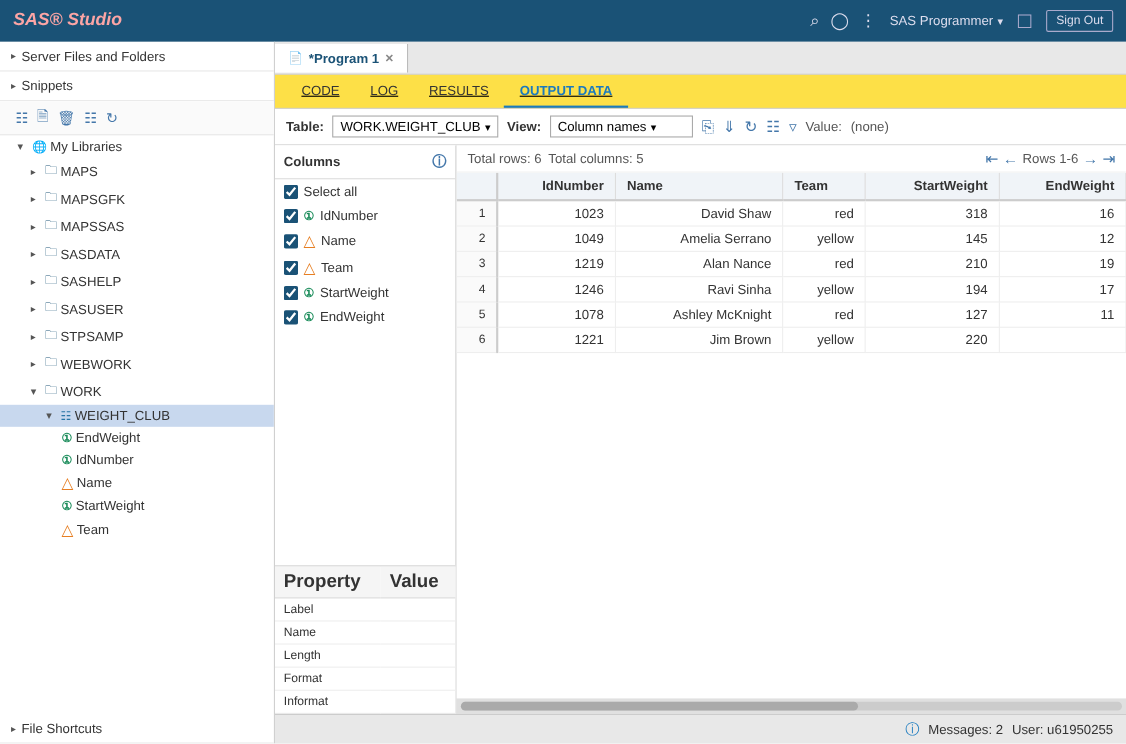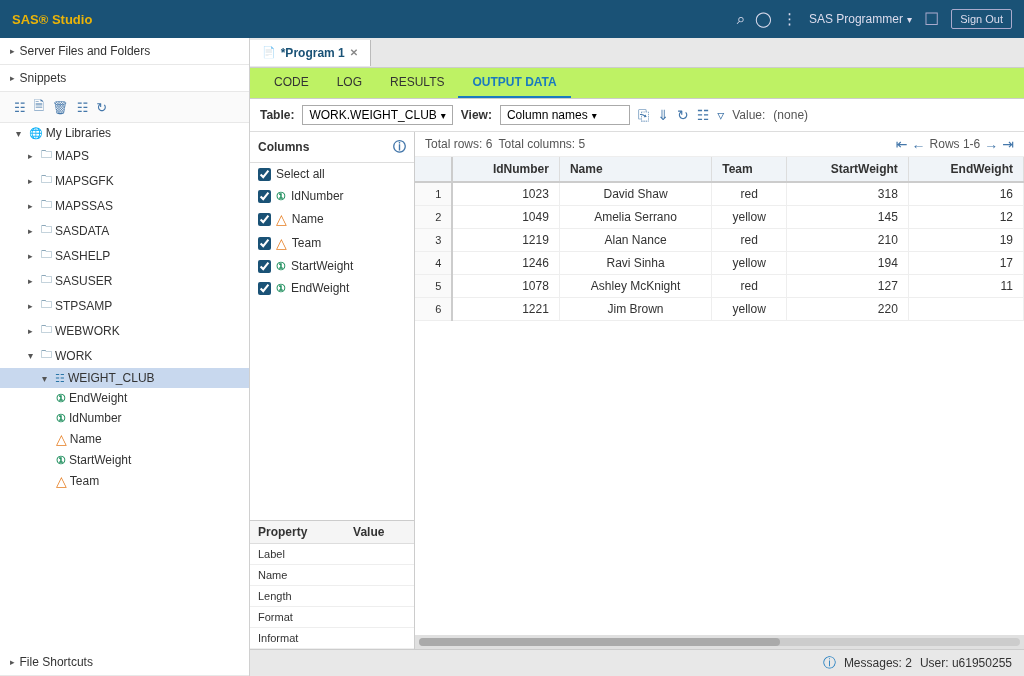--- a/index.html
+++ b/index.html
@@ -126,23 +126,24 @@
       border-bottom: none;
       color: #1a5276;
       font-weight: bold;
     }
     .tab .tab-close { font-size: 10px; color: #888; cursor: pointer; }
     .tab .tab-icon { font-size: 11px; color: #4477aa; }
 
     
     .inner-tabs {
       display: flex;
-      background: #bef264;
+      background: #fde047;
       border-bottom: 1px solid #ccc;
       padding: 0 10px;
+      text-decoration: underline;
     }
     .inner-tab {
       padding: 7px 14px;
       cursor: pointer;
       color: #333;
       font-size: 12px;
       border-bottom: 2px solid transparent;
     }
     .inner-tab.active {
       color: #1a7abf;
@@ -220,21 +221,21 @@
       border-top: 1px solid #ccc;
       background: white;
       padding: 0;
     }
     .prop-table { width: 100%; border-collapse: collapse; }
     .prop-table th {
       text-align: left;
       padding: 4px 8px;
       background: #f5f5f5;
       border-bottom: 1px solid #ddd;
-      font-size: 12px;
+      font-size: 17px;
       color: #333;
       font-weight: bold;
     }
     .prop-table td {
       padding: 4px 8px;
       border-bottom: 1px solid #eee;
       font-size: 11px;
       color: #333;
     }
 
@@ -275,21 +276,21 @@
       white-space: nowrap;
     }
     table.data-tbl th.left { text-align: left; }
     table.data-tbl td {
       border-bottom: 1px solid #eee;
       border-right: 1px solid #eee;
       padding: 4px 10px;
       text-align: right;
       color: #333;
     }
-    table.data-tbl td.left { text-align: center; }
+    table.data-tbl td.left { text-align: right; }
     .row-num {
       color: #888;
       text-align: right;
       min-width: 20px;
       border-right: 2px solid #ccc !important;
       background: #fafafa;
       font-size: 11px;
     }
 
     
@@ -331,21 +332,21 @@
     }
 
     .chevron-down::after { content: "▾"; font-size: 10px; }
     .chevron-right::after { content: "▸"; font-size: 9px; }
   </style>
 </head>
 <body>
 
 <div class="top-nav">
   <div class="top-nav-left">
-    <span style="font-size:13px; font-weight:bold; color:#eab308;">SAS® Studio</span>
+    <span style="font-size:16px; font-weight:bold; color:#fca5a5;font-style:italic;">SAS® Studio</span>
   </div>
   <div class="top-nav-right">
     <div class="top-nav-icons">
       <span class="nav-icon">⌕</span>
       <span class="nav-icon">◯</span>
       <span class="nav-icon">⋮</span>
     </div>
     <div class="user-menu">
       <span>SAS Programmer</span>
       <span class="chevron-down"></span>

